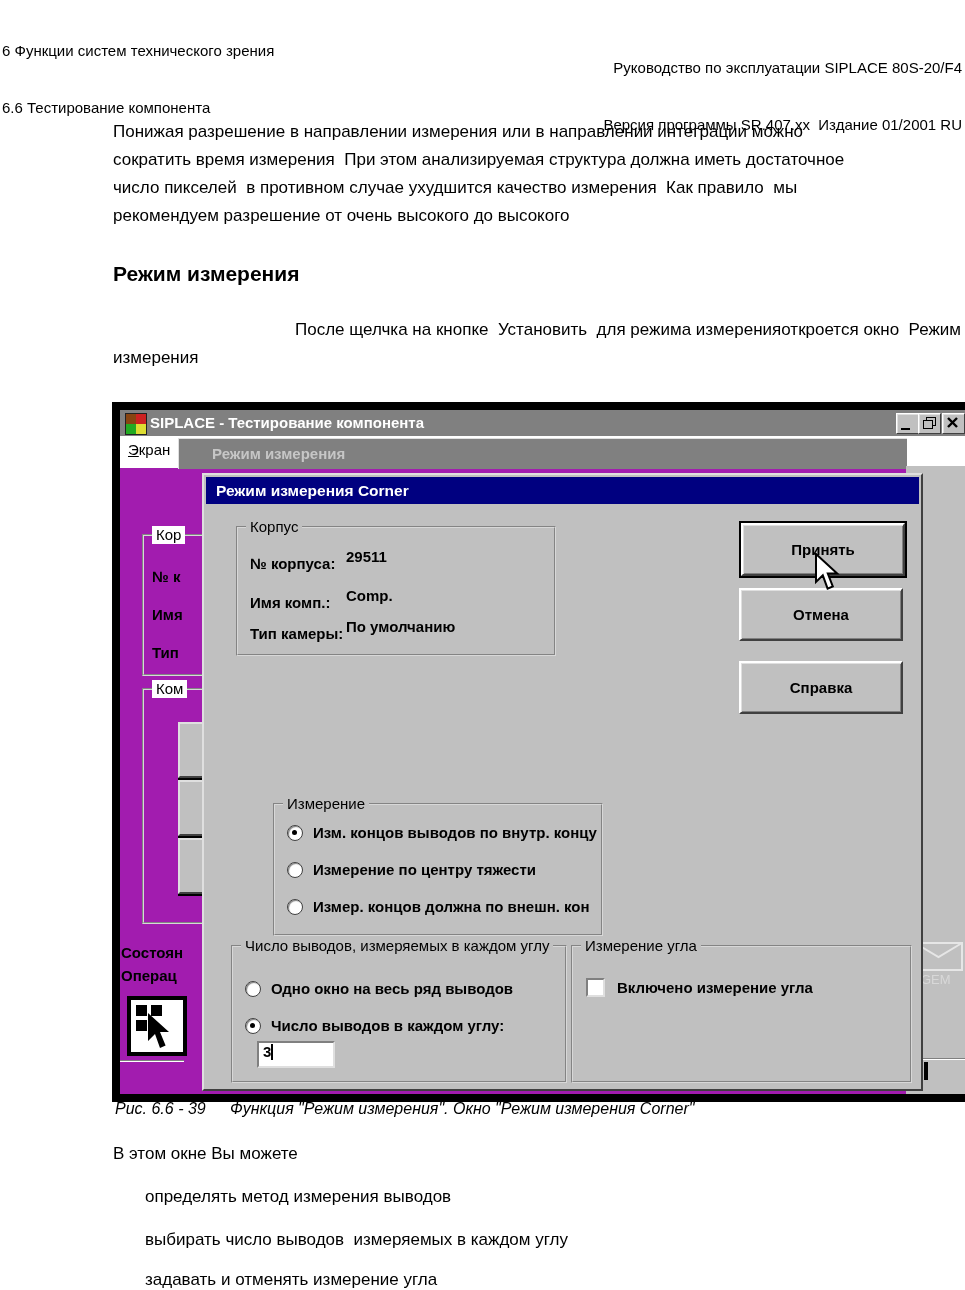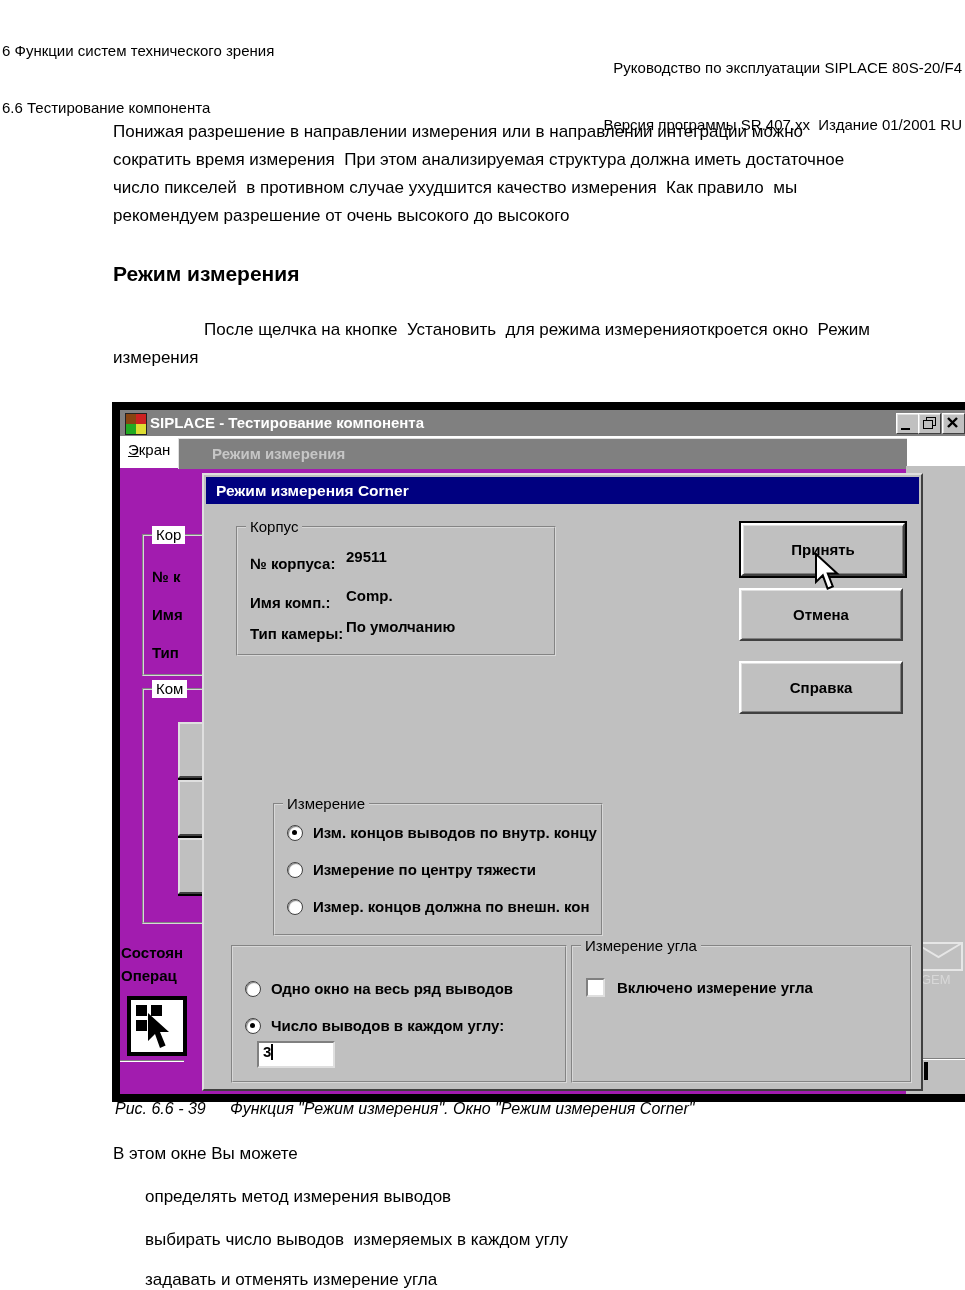--- a/index.html
+++ b/index.html
@@ -60,21 +60,21 @@
   </div>
 
   <div class="abs body-txt pre" style="left:113px;top:118px;width:852px;">Понижая разрешение в направлении измерения или в направлении интеграции можно
 сократить время измерения  При этом анализируемая структура должна иметь достаточное
 число пикселей  в противном случае ухудшится качество измерения  Как правило  мы
 рекомендуем разрешение от очень высокого до высокого</div>
 
   <div class="abs pre" style="left:113px;top:262px;font-size:21px;font-weight:bold;">Режим измерения</div>
 
   <div class="abs body-txt" style="left:113px;top:316px;width:848px;">
-    <div style="display:flex;justify-content:center;">
+    <div style="display:flex;justify-content:flex-end;">
       <span class="pre">После щелчка на кнопке  Установить  для режима измерения</span>
       <span class="pre">откроется окно  Режим</span>
     </div>
     <div class="pre">измерения</div>
   </div>
 
   <div class="shot">
 
     <div class="titlebar">
       <span class="appicon"></span>
@@ -164,20 +164,21 @@
             <span class="dot"></span>
           </span>
         <span class="abs b15" style="left:38px;top:19px;">Изм. концов выводов по внутр. концу</span>
         <span class="radio" style="left:12px;top:57px;"></span>
         <span class="abs b15" style="left:38px;top:56px;">Измерение по центру тяжести</span>
         <span class="radio" style="left:12px;top:94px;"></span>
         <span class="abs b15" style="left:38px;top:93px;">Измер. концов должна по внешн. кон</span>
       </div>
 
       <div class="grp" style="left:27px;top:470px;width:332px;height:134px;">
+        <span class="lbl pre">Число выводов, измеряемых в каждом углу</span>
         <span class="radio" style="left:12px;top:34px;"></span>
         <span class="abs b15" style="left:38px;top:33px;">Одно окно на весь ряд выводов</span>
         <span class="radio" style="left:12px;top:71px;">
             <span class="dot"></span>
           </span>
         <span class="abs b15" style="left:38px;top:70px;">Число выводов в каждом углу:</span>
         <span class="sunken" style="left:24px;top:94px;width:74px;height:23px;">
           <span class="b15" style="padding-left:4px;">3</span><span class="caret"></span>
         </span>
       </div>

